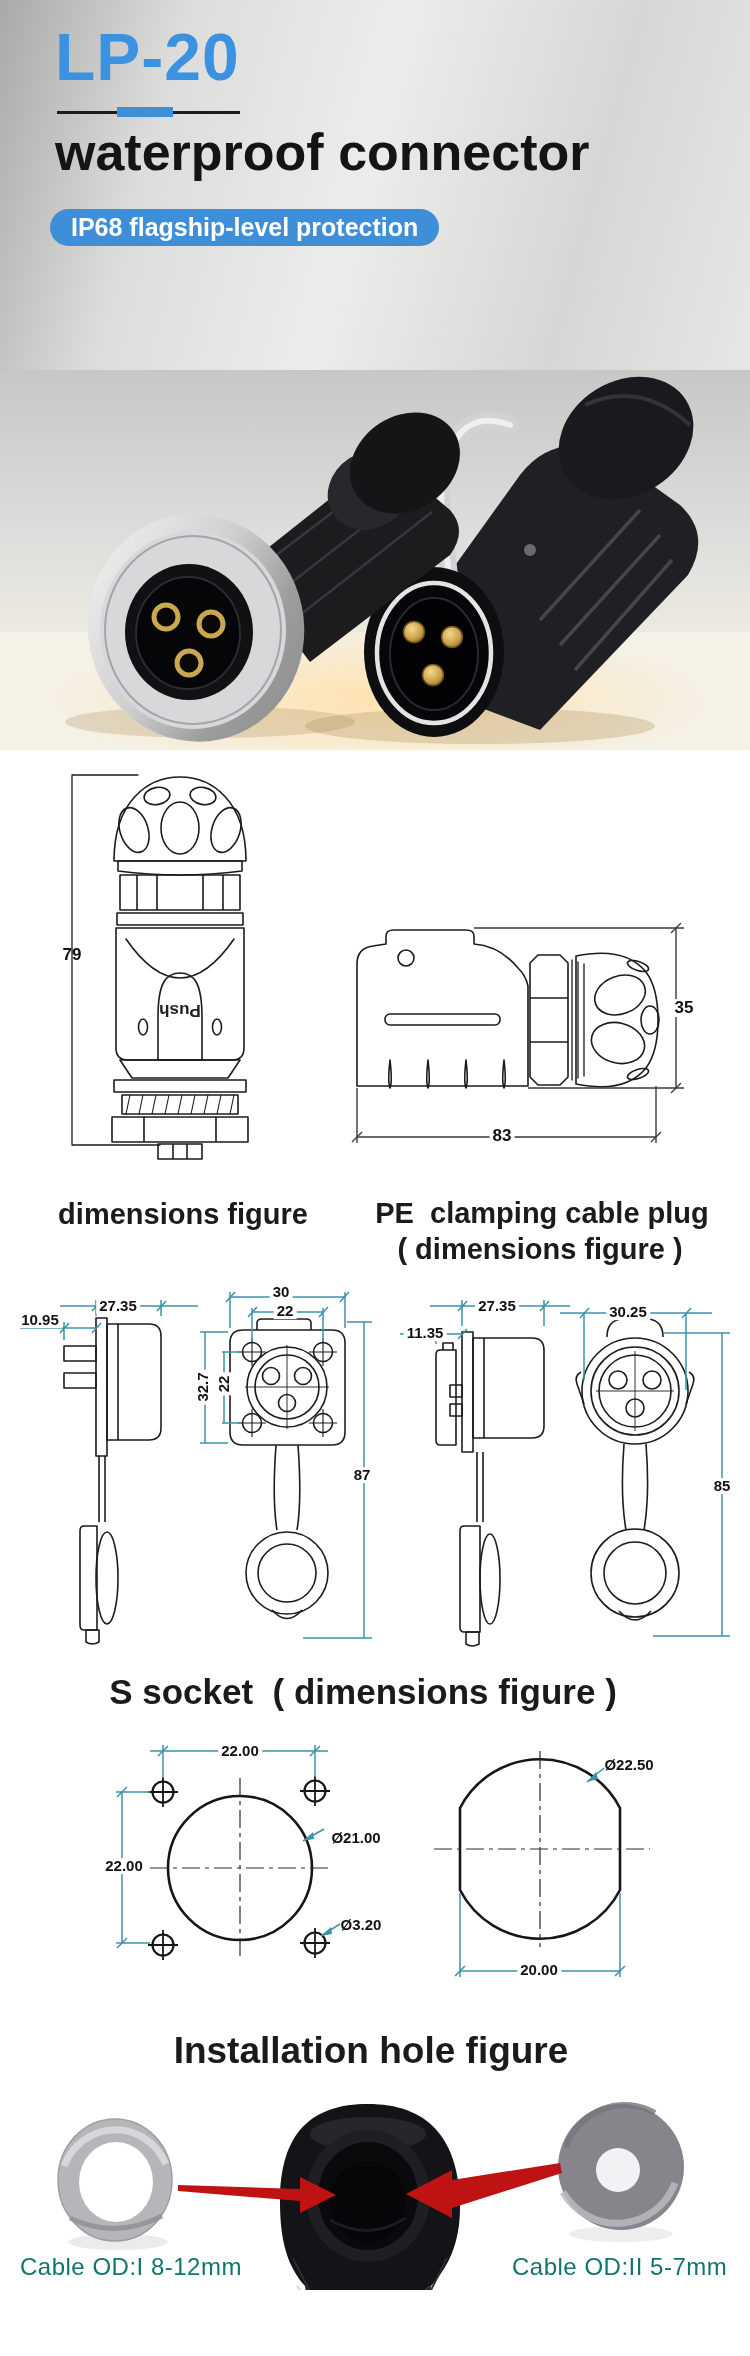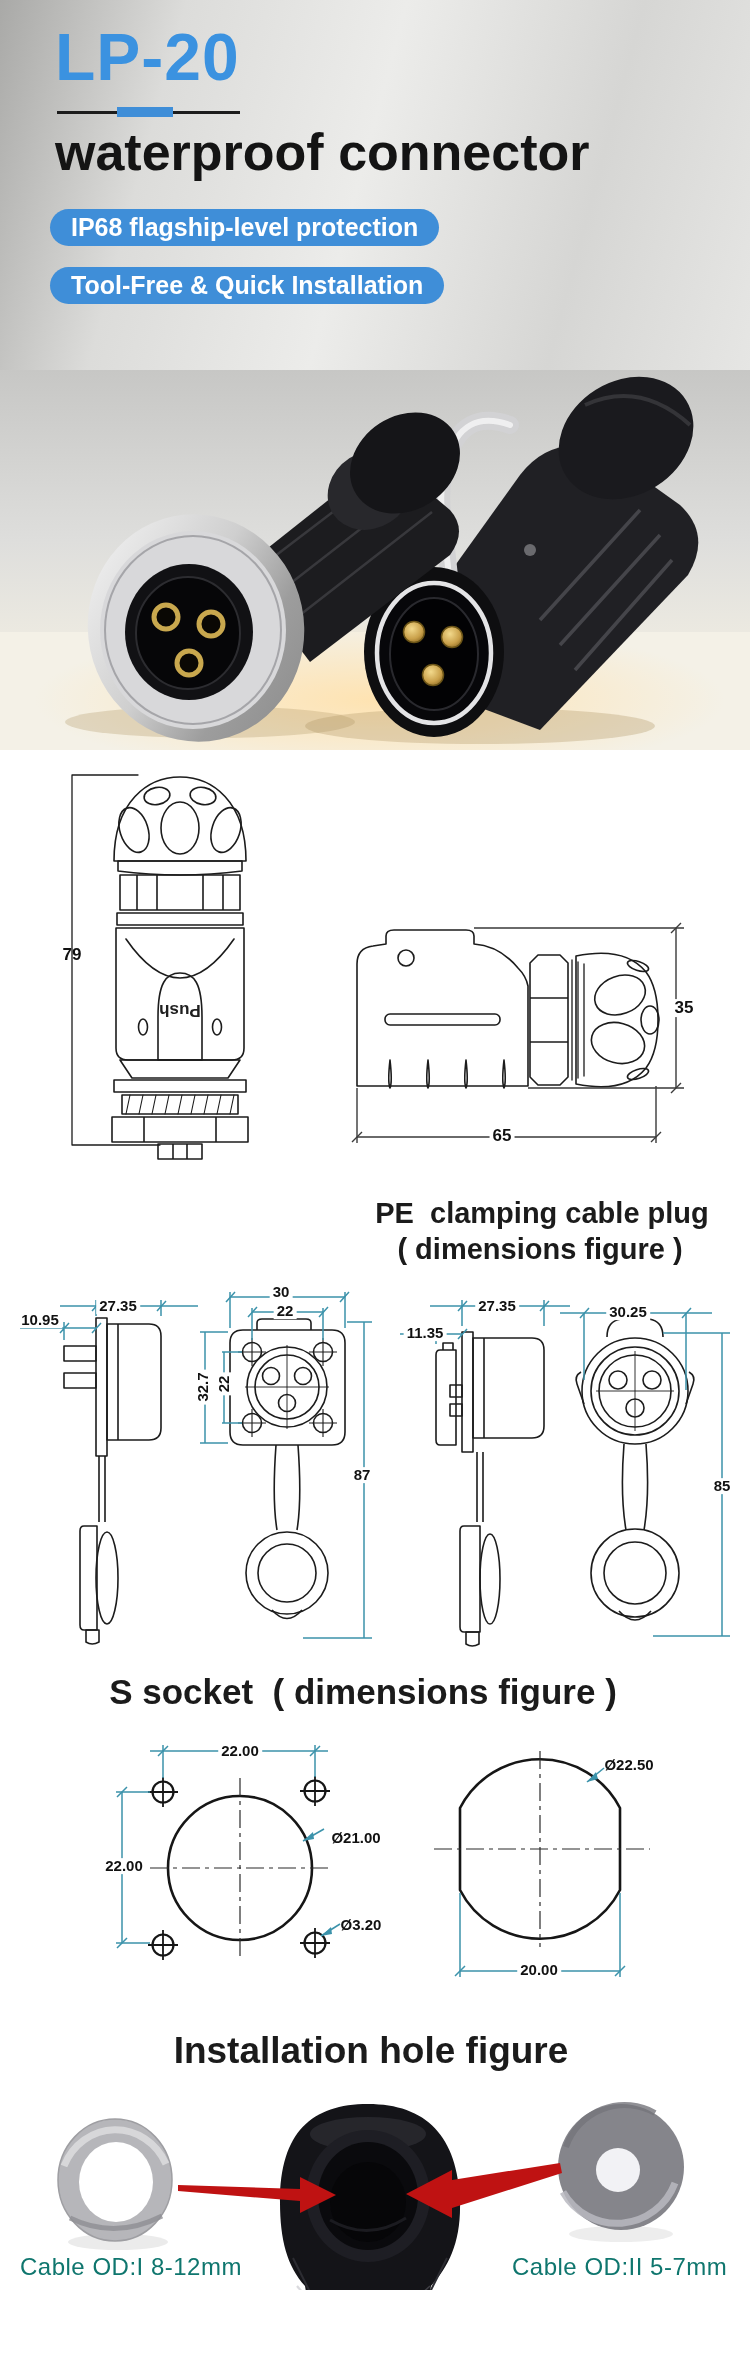--- a/index.html
+++ b/index.html
@@ -28,21 +28,20 @@
 <body>
 
 <div class="page">
 
   <div class="abs sec-header">
     <div class="abs model">LP-20</div>
     <div class="abs hr-black"></div>
     <div class="abs hr-blue"></div>
     <div class="abs title">waterproof connector</div>
     <div class="abs badge" style="top:209px">IP68 flagship-level protection</div>
-    <div class="abs badge" style="top:267px">Tool-Free &amp; Quick Installation</div>
   </div>
 
   <svg class="abs" style="left:0;top:370px" width="750" height="380" viewBox="0 0 750 380">
     <defs>
       <linearGradient id="heroBg" x1="0" y1="0" x2="0" y2="1">
         <stop offset="0" stop-color="#c7c7c5"></stop>
           <stop offset="0.45" stop-color="#dededc"></stop>
         <stop offset="0.75" stop-color="#efece2"></stop>
           <stop offset="1" stop-color="#f7f3e9"></stop>
       </linearGradient>
@@ -143,22 +142,23 @@
     </g>
     <g stroke="#3a3a3a" stroke-width="1.4" fill="none">
       <path d="M 434,163 H 644 M 488,323 H 644 M 636,163 V 323"></path>
       <path d="M 631,168 L 641,158 M 631,328 L 641,318"></path>
       <path d="M 317,323 V 378 M 616,321 V 378 M 317,372 H 616"></path>
       <path d="M 312,377 L 322,367 M 611,377 L 621,367"></path>
     </g>
   </svg>
   <span class="abs dim big" style="left:72px;top:955px">79</span>
   <span class="abs dim big bg" style="left:684px;top:1008px">35</span>
-  <span class="abs dim big bg" style="left:502px;top:1136px">65</span>
-
+  <span class="abs dim big bg" style="left:502px;top:1136px">83</span>
+
+  <span class="abs cap" style="left:183px;top:1214px;font-size:29px">dimensions figure</span>
   <span class="abs cap" style="left:542px;top:1213px;font-size:29px">PE  clamping cable plug</span>
   <span class="abs cap" style="left:540px;top:1249px;font-size:29px">( dimensions figure )</span>
 
   <svg class="abs" style="left:0;top:1280px" width="750" height="370" viewBox="0 0 750 370">
 
     <g stroke="#1c1c1c" stroke-width="1.6" fill="none" stroke-linejoin="round">
       <path d="M 64,66 H 96 V 81 H 64 Z M 64,93 H 96 V 108 H 64 Z"></path>
       <path d="M 96,38 H 107 V 176 H 96 Z"></path>
       <path d="M 107,44 H 149 Q 161,44 161,56 V 148 Q 161,160 149,160 H 107 Z M 118,44 V 160"></path>
       <path d="M 99,176 V 242 M 105,176 V 242"></path>

